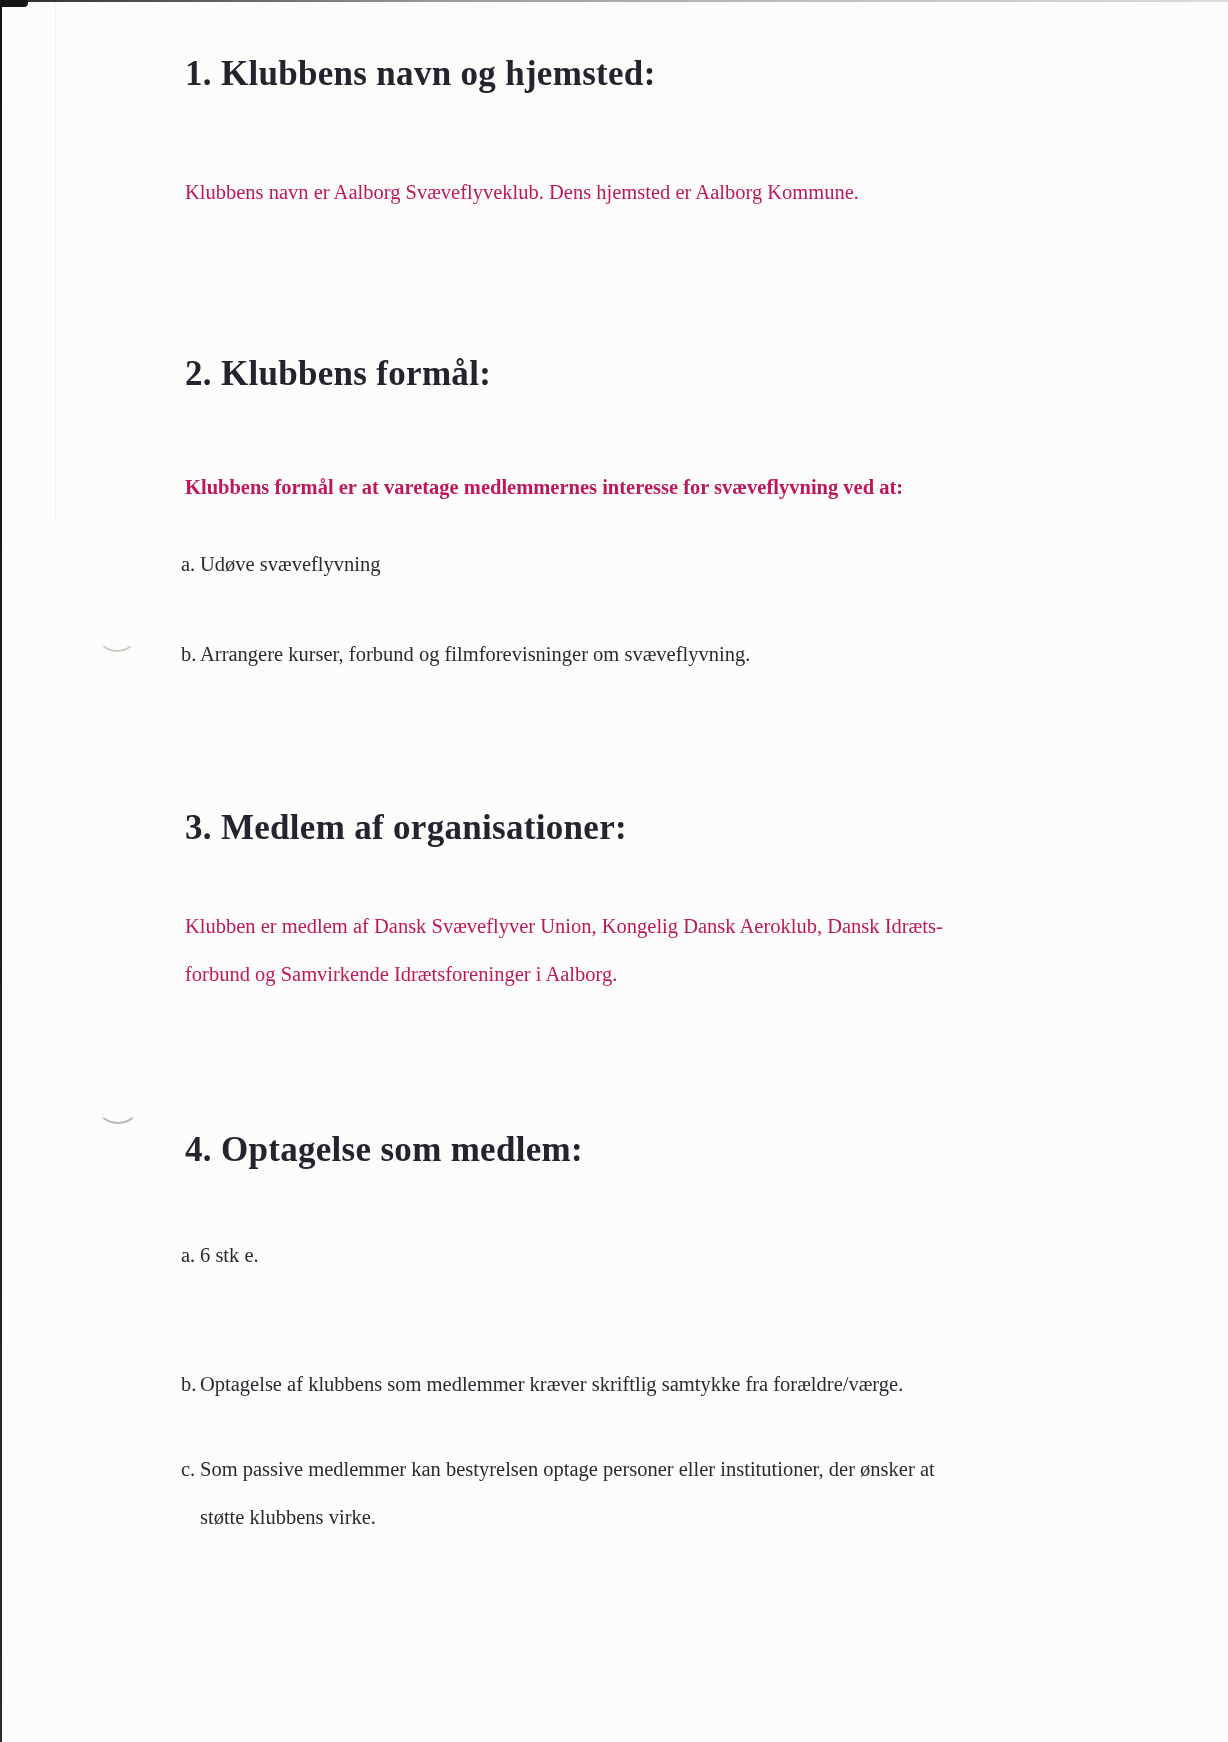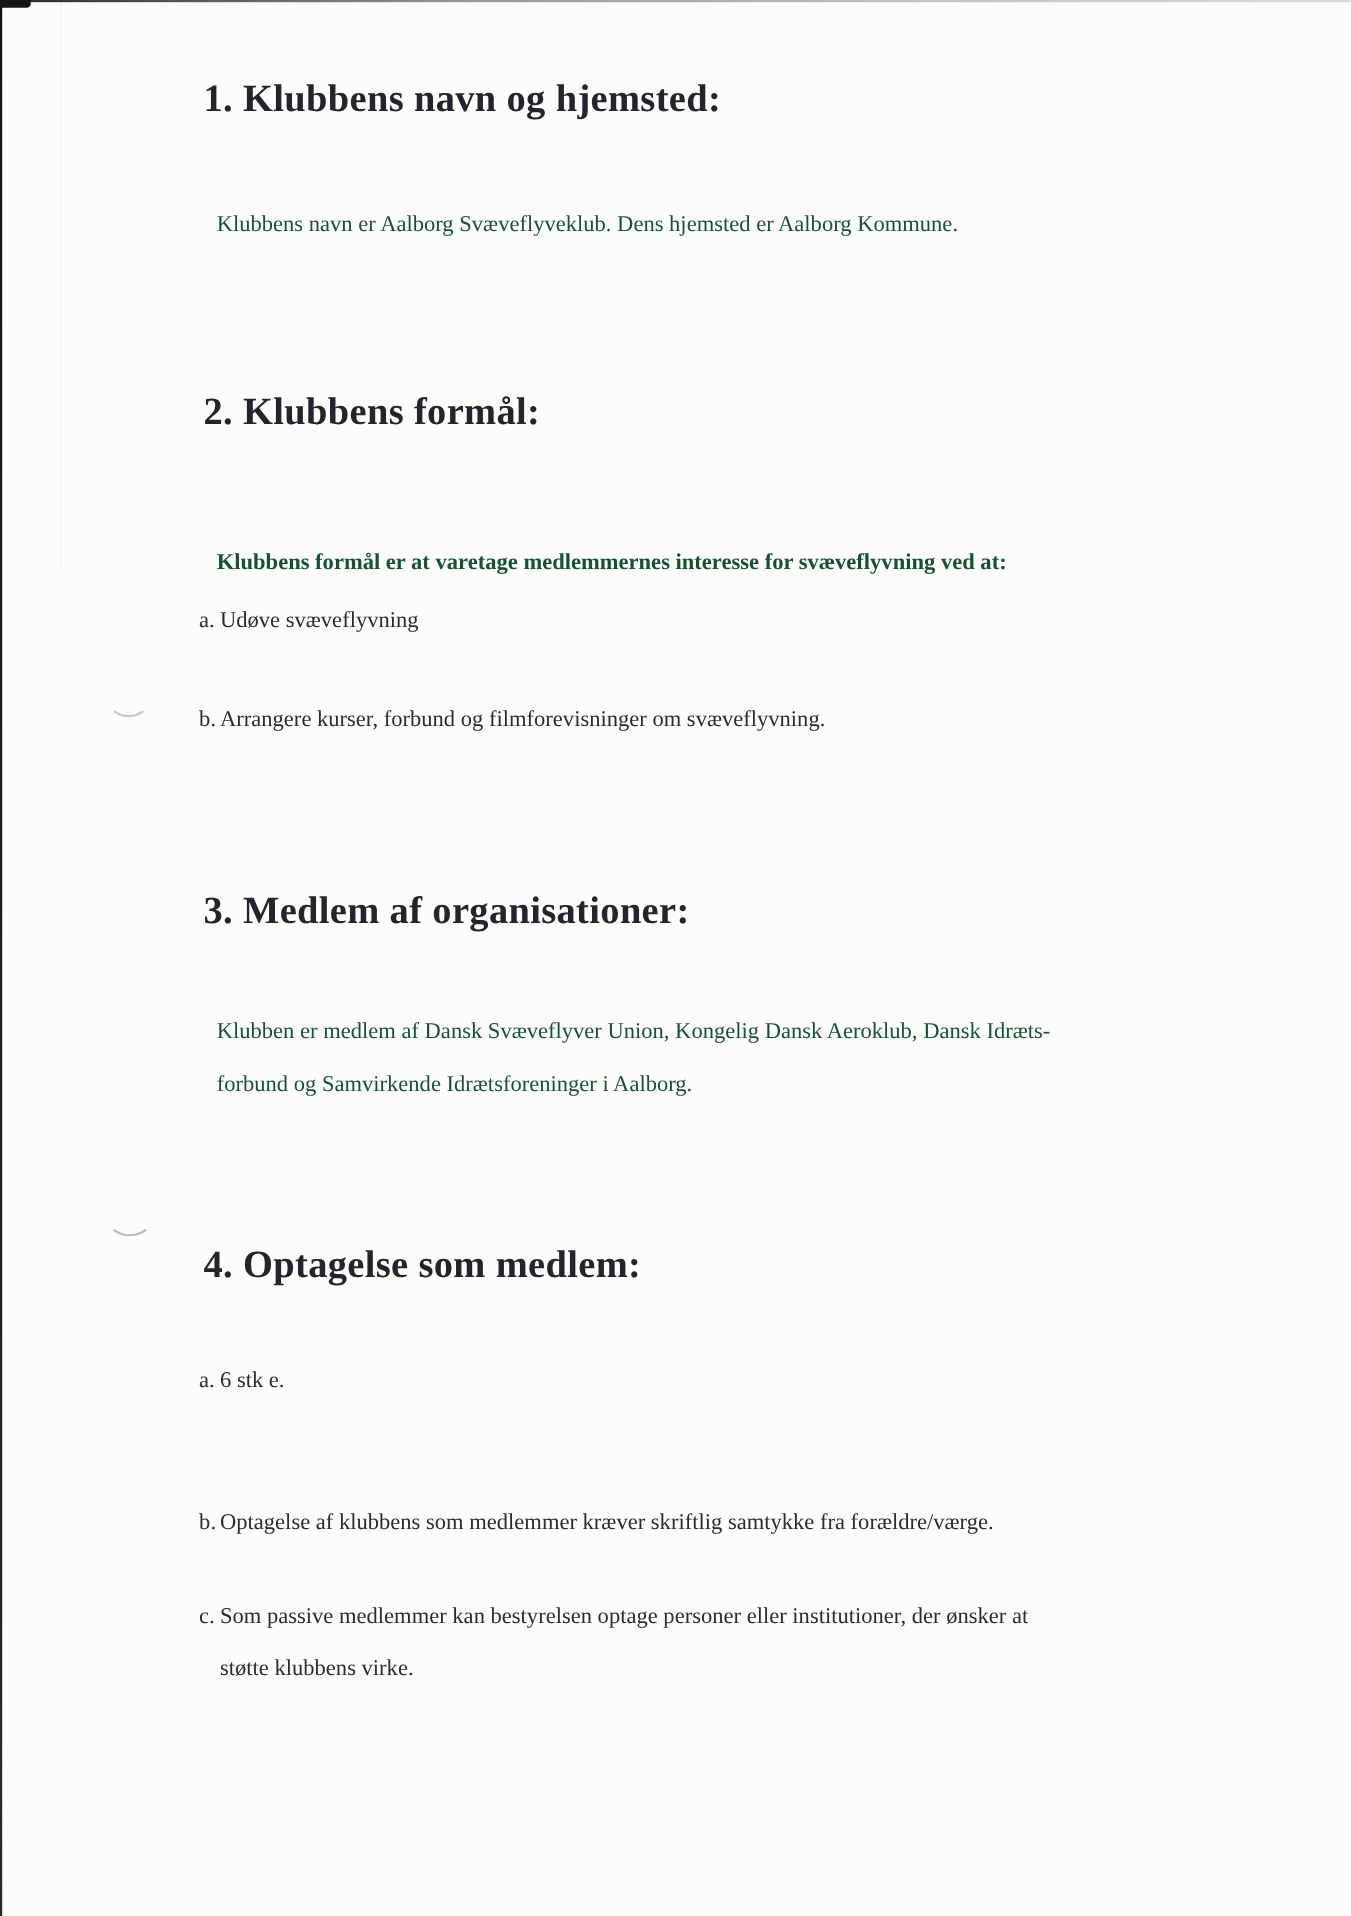--- a/index.html
+++ b/index.html
@@ -65,23 +65,23 @@
     margin: 0;
     font-size: 35px;
     font-weight: 700;
     letter-spacing: 0.3px;
     color: #24242f;
     white-space: nowrap;
   }
   .body-text {
     position: absolute;
     left: 185px;
-    margin: 12px;
+    margin: 0;
     font-size: 20.5px;
-    color: #14532d;
+    color: #be185d;
     white-space: nowrap;
   }
   .body-text .line {
     display: block;
     height: 48px;
     line-height: 27px;
   }
   .bold { font-weight: 700; }
   .item {
     position: absolute;
@@ -95,24 +95,24 @@
     flex: 0 0 auto;
     width: 19px;
     line-height: 27px;
   }
   .item .itext .line {
     display: block;
     height: 48px;
     line-height: 27px;
   }
   
-  #s1-heading { top: 70px; }
+  #s1-heading { top: 54px; }
   #s1-body    { top: 181px; }
   #s2-heading { top: 354px; }
-  #s2-intro   { top: 488px; }
+  #s2-intro   { top: 476px; }
   #s2-item-a  { top: 551px; }
   #s2-item-b  { top: 641px; }
   #s3-heading { top: 808px; }
   #s3-body    { top: 913px; }
   #s4-heading { top: 1130px; }
   #s4-item-a  { top: 1242px; }
   #s4-item-b  { top: 1371px; }
   #s4-item-c  { top: 1456px; }
 </style>
 </head>

